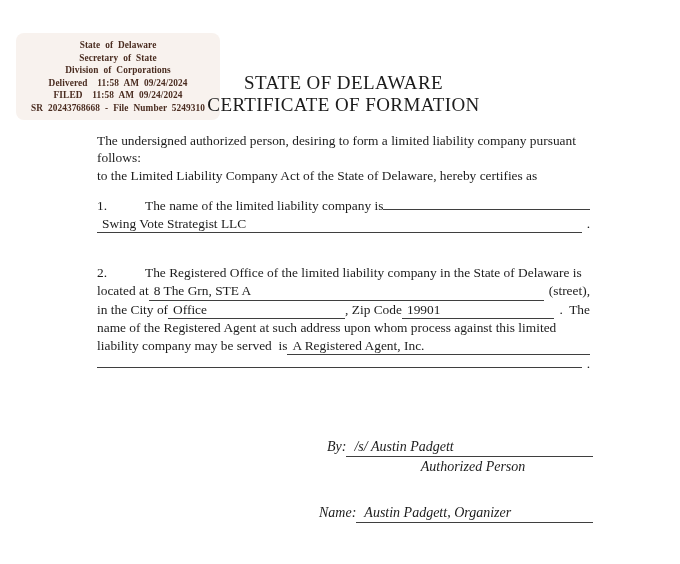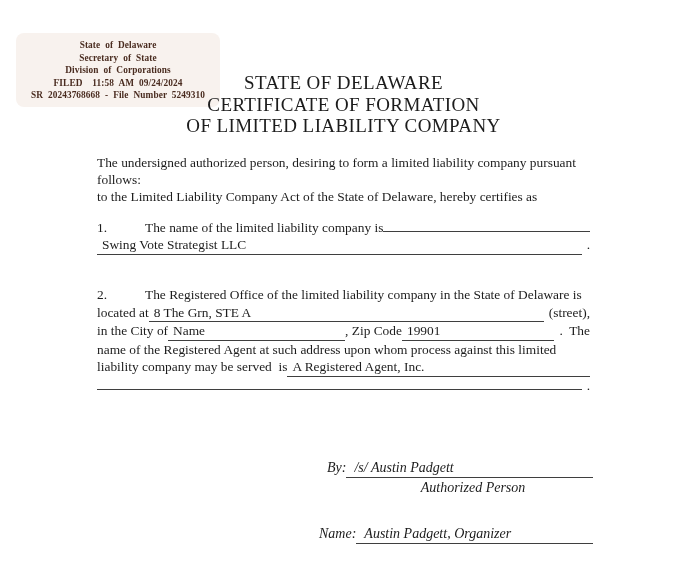--- a/index.html
+++ b/index.html
@@ -65,30 +65,30 @@
 </style>
 </head>
 <body>
 
 <div class="page">
 
   <div class="stamp">
     <div>State of Delaware</div>
     <div>Secretary of State</div>
     <div>Division of Corporations</div>
+    <div>Delivered  11:58 AM 09/24/2024</div>
     <div>FILED  11:58 AM 09/24/2024</div>
     <div>SR 20243768668 - File Number 5249310</div>
   </div>
 
   <div class="content">
 
     <div class="title">
       <div>STATE OF DELAWARE</div>
       <div>CERTIFICATE OF FORMATION</div>
-      <div>OF LIMITED LIABILITY COMPANY</div>
     </div>
 
     <div class="intro">
       <div>The undersigned authorized person, desiring to form a limited liability company pursuant</div>
       <div>follows:</div>
       <div>to the Limited Liability Company Act of the State of Delaware, hereby certifies as</div>
     </div>
 
     <div class="item item1">
       <div class="fillrow">
@@ -107,21 +107,21 @@
         <span class="num">2.</span>
         <span class="lbl">The Registered Office of the limited liability company in the State of Delaware is</span>
       </div>
       <div class="fillrow">
         <span class="lbl">located at</span>
         <span class="fill">8 The Grn, STE A</span>
         <span class="tail">(street),</span>
       </div>
       <div class="fillrow">
         <span class="lbl">in the City of</span>
-        <span class="fill fixed" style="width:172px">Name</span>
+        <span class="fill fixed" style="width:172px">Office</span>
         <span class="lbl">, Zip Code</span>
         <span class="fill">19901</span>
         <span class="tail">.  The</span>
       </div>
       <div class="plainline">name of the Registered Agent at such address upon whom process against this limited</div>
       <div class="fillrow">
         <span class="lbl">liability company may be served  is</span>
         <span class="fill">A Registered Agent, Inc.</span>
       </div>
       <div class="fillrow">

